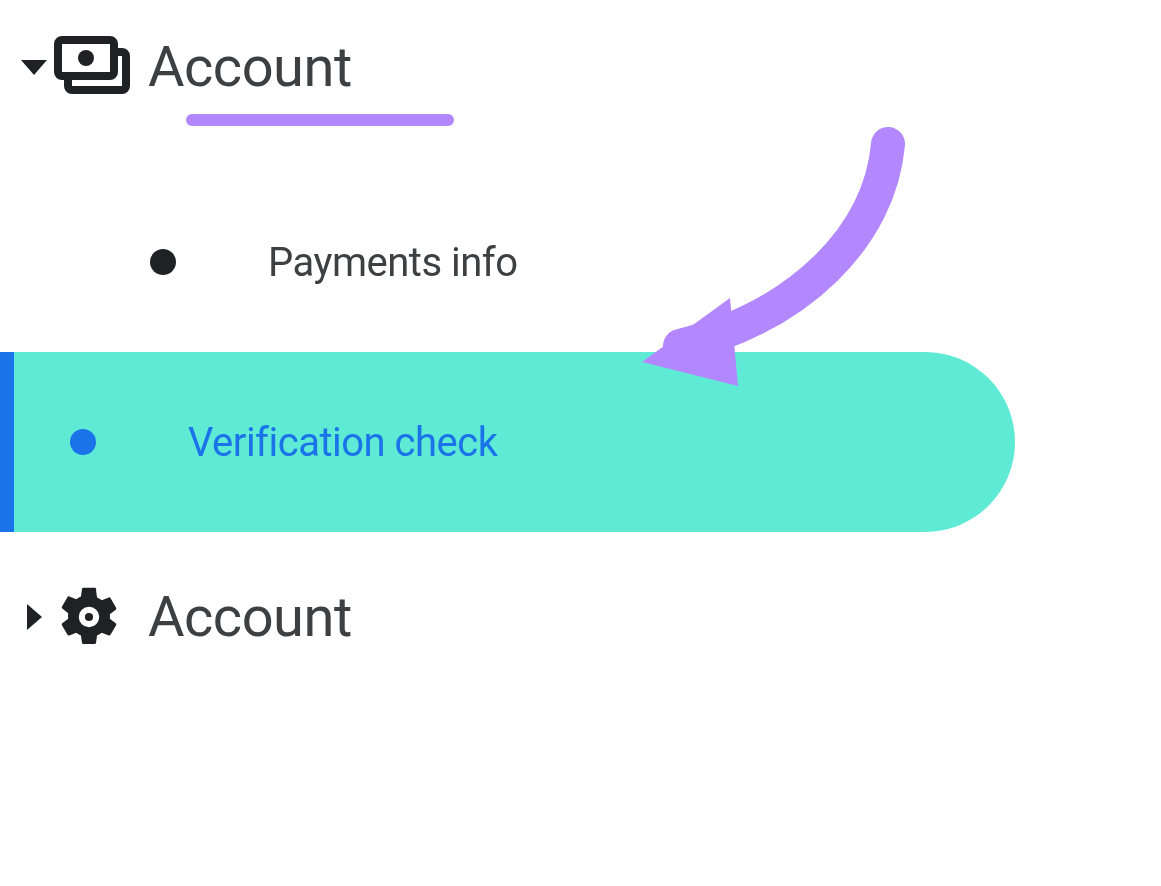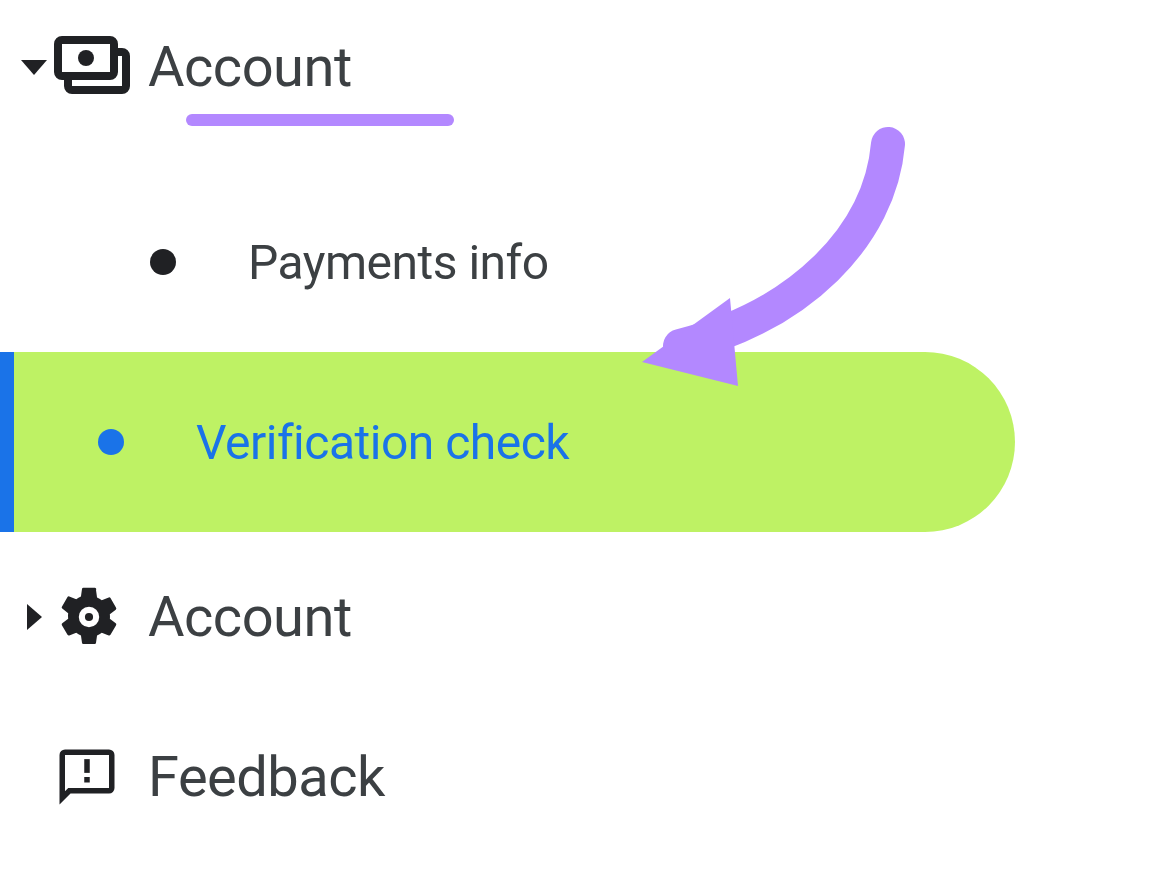--- a/index.html
+++ b/index.html
@@ -56,28 +56,29 @@
   }
   .nav-sub .bullet {
     width: 26px;
     height: 26px;
     border-radius: 50%;
     background: #202124;
     margin-right: 72px;
     flex: 0 0 auto;
   }
   .nav-sub .label {
-    font-size: 48px;
+    font-size: 40px;
     letter-spacing: -0.5px;
     color: #3c4043;
+    margin-left: 20px;
   }
   .nav-sub.selected {
-    background: #bef264;
+    background: #5eead4;
     border-left: 14px solid #1a73e8;
-    padding-left: 84px; 
+    padding-left: 56px; 
   }
   .nav-sub.selected .bullet { background: #1a73e8; }
   .nav-sub.selected .label  { color: #1a73e8; }
 
   
   .caret-down {
     width: 0; height: 0;
     border-left: 13px solid transparent;
     border-right: 13px solid transparent;
     border-top: 15px solid #202124;
@@ -163,30 +164,19 @@
       <svg width="70" height="70" viewBox="0 0 24 24">
         <path fill="#202124" d="M19.14 12.94a7.14 7.14 0 0 0 .05-.94 7.14 7.14 0 0 0-.05-.94l2.03-1.58a.5.5 0 0 0 .12-.64l-1.92-3.32a.5.5 0 0 0-.6-.22l-2.39.96a7.03 7.03 0 0 0-1.62-.94l-.36-2.54A.5.5 0 0 0 13.9 2h-3.8a.5.5 0 0 0-.5.42l-.36 2.54c-.58.24-1.12.55-1.62.94l-2.39-.96a.5.5 0 0 0-.6.22L2.71 8.48a.5.5 0 0 0 .12.64l2.03 1.58c-.03.31-.05.63-.05.94s.02.63.05.94L2.83 14.16a.5.5 0 0 0-.12.64l1.92 3.32c.13.23.4.32.6.22l2.39-.96c.5.39 1.04.7 1.62.94l.36 2.54c.04.24.25.42.5.42h3.8c.25 0 .46-.18.5-.42l.36-2.54c.58-.24 1.12-.55 1.62-.94l2.39.96c.2.1.47.01.6-.22l1.92-3.32a.5.5 0 0 0-.12-.64l-2.03-1.58zM12 15.5A3.5 3.5 0 1 1 12 8.5a3.5 3.5 0 0 1 0 7z"></path>
         <circle cx="12" cy="12" r="1.4" fill="#202124"></circle>
       </svg>
     </span>
     <span class="label">Account</span>
   </div>
 
   <div class="gap-lg"></div>
 
-  <div class="nav-row nav-top">
-    <span class="caret-slot"></span>
-    <span class="icon-slot">
-      <svg width="66" height="66" viewBox="0 0 24 24">
-        <path fill="#202124" d="M20 2H4a2 2 0 0 0-2 2v18l4-4h14a2 2 0 0 0 2-2V4a2 2 0 0 0-2-2zm0 14H5.17L4 17.17V4h16v12z"></path>
-        <rect x="11" y="5.5" width="2" height="5" fill="#202124"></rect>
-        <rect x="11" y="12" width="2" height="2" fill="#202124"></rect>
-      </svg>
-    </span>
-    <span class="label">Feedback</span>
-  </div>
 
   <svg class="arrow-anno" viewBox="0 0 300 260">
     <path d="M 268 18 C 260 110, 180 190, 60 220" stroke="#b388ff" stroke-width="34" fill="none" stroke-linecap="round"></path>
     <polygon points="22,236 110,172 118,260" fill="#b388ff"></polygon>
   </svg>
 
 </nav>
 
 </body></html>

